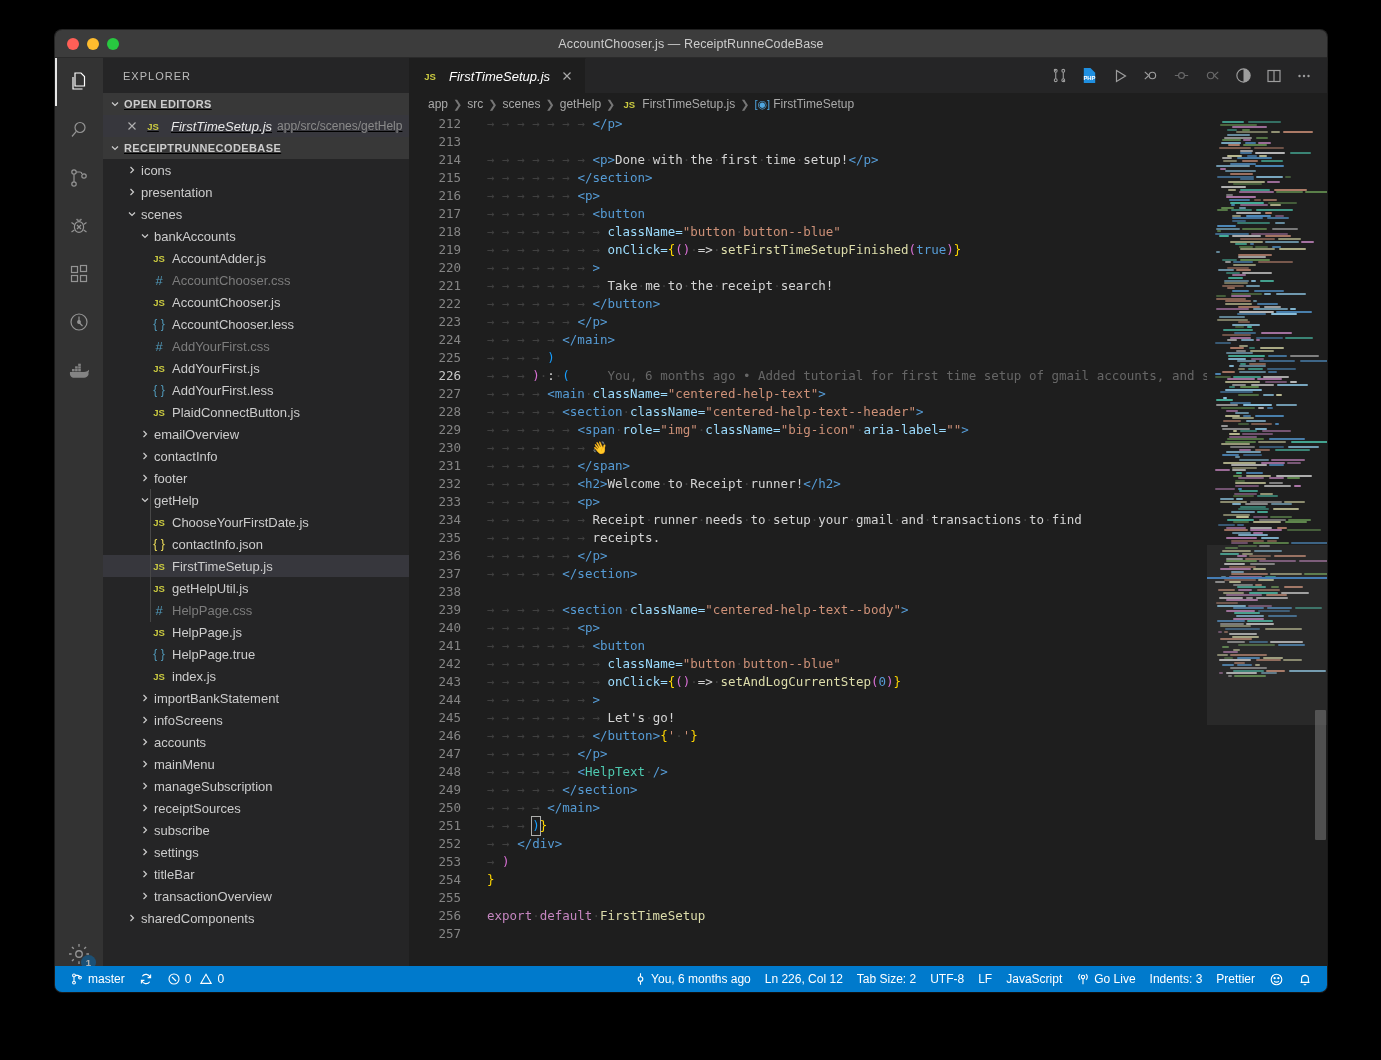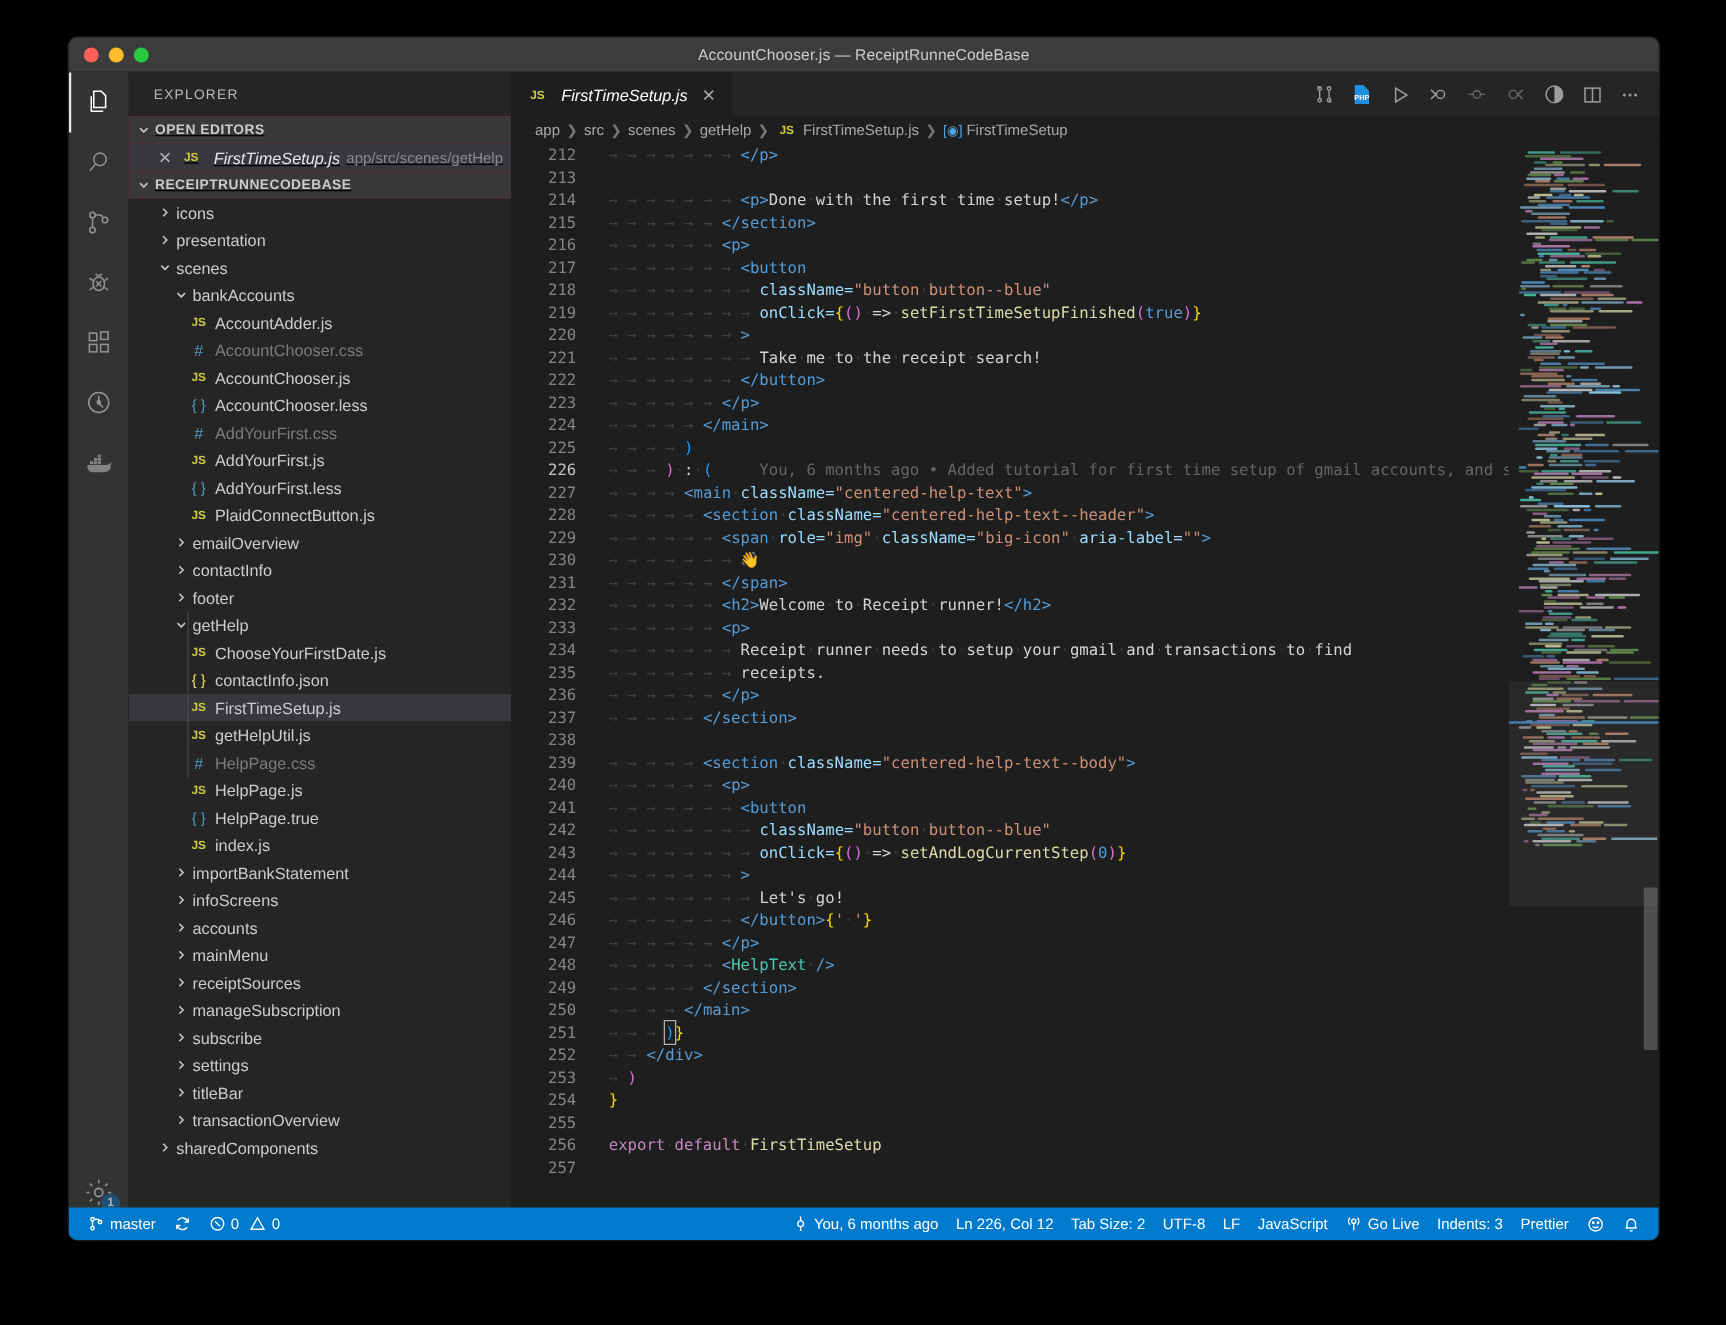--- a/index.html
+++ b/index.html
@@ -644,30 +644,30 @@
               </span>
               <span class="">mainMenu</span>
             </div>
             <div class="row">
               <span class="ind" style="width:34px"></span>
               <span class="chev">
                 <svg width="12" height="12" viewBox="0 0 12 12" fill="none" stroke="#cccccc" stroke-width="1.2">
                   <path d="M4.5 3L7.5 6L4.5 9"></path>
                 </svg>
               </span>
+              <span class="">manageSubscription</span>
+            </div>
+            <div class="row">
+              <span class="ind" style="width:34px"></span>
+              <span class="chev">
+                <svg width="12" height="12" viewBox="0 0 12 12" fill="none" stroke="#cccccc" stroke-width="1.2">
+                  <path d="M4.5 3L7.5 6L4.5 9"></path>
+                </svg>
+              </span>
               <span class="">receiptSources</span>
-            </div>
-            <div class="row">
-              <span class="ind" style="width:34px"></span>
-              <span class="chev">
-                <svg width="12" height="12" viewBox="0 0 12 12" fill="none" stroke="#cccccc" stroke-width="1.2">
-                  <path d="M4.5 3L7.5 6L4.5 9"></path>
-                </svg>
-              </span>
-              <span class="">manageSubscription</span>
             </div>
             <div class="row">
               <span class="ind" style="width:34px"></span>
               <span class="chev">
                 <svg width="12" height="12" viewBox="0 0 12 12" fill="none" stroke="#cccccc" stroke-width="1.2">
                   <path d="M4.5 3L7.5 6L4.5 9"></path>
                 </svg>
               </span>
               <span class="">subscribe</span>
             </div>

